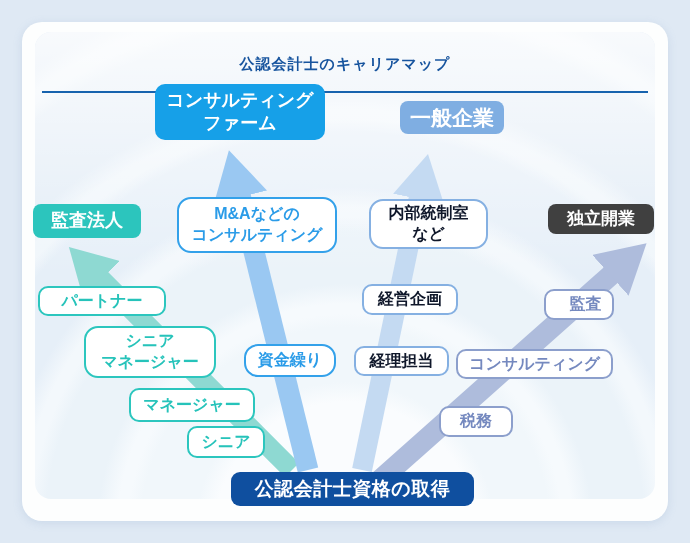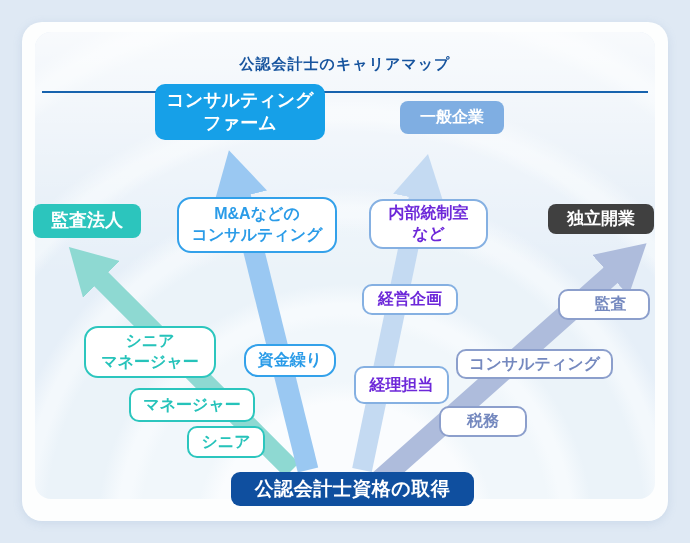--- a/index.html
+++ b/index.html
@@ -45,42 +45,42 @@
     background:#1763ae;
   }
   svg.arrow-layer{position:absolute;left:0;top:0;width:646px;height:499px;}
   .box{
     position:absolute;display:flex;flex-direction:column;
     align-items:center;justify-content:center;
     text-align:center;box-sizing:border-box;font-weight:bold;line-height:1.3;
   }
   .filled{color:#fff;}
   .dest-consulting{left:133px;top:62px;width:170px;height:56px;background:#16a0e8;border-radius:10px;font-size:18px;}
-  .dest-general{left:378px;top:79px;width:104px;height:33px;background:#7faee2;border-radius:8px;font-size:16px;}
+  .dest-general{left:378px;top:79px;width:104px;height:33px;background:#7faee2;border-radius:8px;font-size:21px;}
   .dest-audit{left:11px;top:182px;width:108px;height:34px;background:#2cc5bd;border-radius:8px;font-size:18px;text-align:center;}
   .dest-independent{left:526px;top:182px;width:106px;height:30px;background:#404040;border-radius:8px;font-size:17px;}
   .start-box{left:209px;top:450px;width:243px;height:34px;background:#0f4f9f;border-radius:9px;font-size:19px;letter-spacing:.5px;}
   .step{background:#fff;border:2px solid;border-radius:10px;font-size:16px;}
   .step.teal{border-color:#2cc6be;color:#26c3ba;}
   .step.blue{border-color:#33a1ea;color:#2b9ce8;}
-  .step.mblue{border-color:#85b0e2;color:#6d28d9;}
+  .step.mblue{border-color:#85b0e2;color:#0f172a;}
   .step.gray{border-color:#8c9fcc;color:#7589bf;}
   .step-partner{left:16px;top:264px;width:128px;height:30px;}
   .step-senior-manager{left:62px;top:304px;width:132px;height:52px;border-radius:14px;}
   .step-manager{left:107px;top:366px;width:126px;height:34px;}
   .step-senior{left:165px;top:404px;width:78px;height:32px;}
   .step-ma{left:155px;top:175px;width:160px;height:56px;border-radius:14px;}
   .step-efficiency{left:195px;top:262px;width:118px;height:33px;}
   .step-cashflow{left:222px;top:322px;width:92px;height:33px;border-radius:14px;}
   .step-internal{left:347px;top:177px;width:119px;height:50px;border-radius:14px;}
   .step-planning{left:340px;top:262px;width:96px;height:31px;}
-  .step-accounting{left:332px;top:324px;width:95px;height:38px;margin-top:20px;}
-  .step-audit{left:536px;top:267px;width:92px;height:31px;padding-left:13px;}
+  .step-accounting{left:332px;top:324px;width:95px;height:30px;}
+  .step-audit{left:522px;top:267px;width:70px;height:31px;padding-left:13px;}
   .step-consulting{left:434px;top:327px;width:157px;height:30px;}
-  .step-tax{left:417px;top:384px;width:88px;height:31px;}
+  .step-tax{left:417px;top:384px;width:74px;height:31px;}
   .line{display:block;}
 </style>
 </head>
 <body>
 
 <div class="card">
   <div class="arcs"></div>
 
   <div class="title">公認会計士のキャリアマップ</div>
   <div class="title-underline"></div>
@@ -107,20 +107,21 @@
   </svg>
 
   <div class="box filled dest-consulting">
     <span class="line">コンサルティング</span>
     <span class="line">ファーム</span>
   </div>
   <div class="box filled dest-general">一般企業</div>
   <div class="box filled dest-audit">監査法人</div>
   <div class="box filled dest-independent">独立開業</div>
 
+  <div class="box step teal step-partner">パートナー</div>
   <div class="box step teal step-senior-manager">
     <span class="line">シニア</span>
     <span class="line">マネージャー</span>
   </div>
   <div class="box step teal step-manager">マネージャー</div>
   <div class="box step teal step-senior">シニア</div>
 
   <div class="box step blue step-ma">
     <span class="line">M&amp;Aなどの</span>
     <span class="line">コンサルティング</span>

